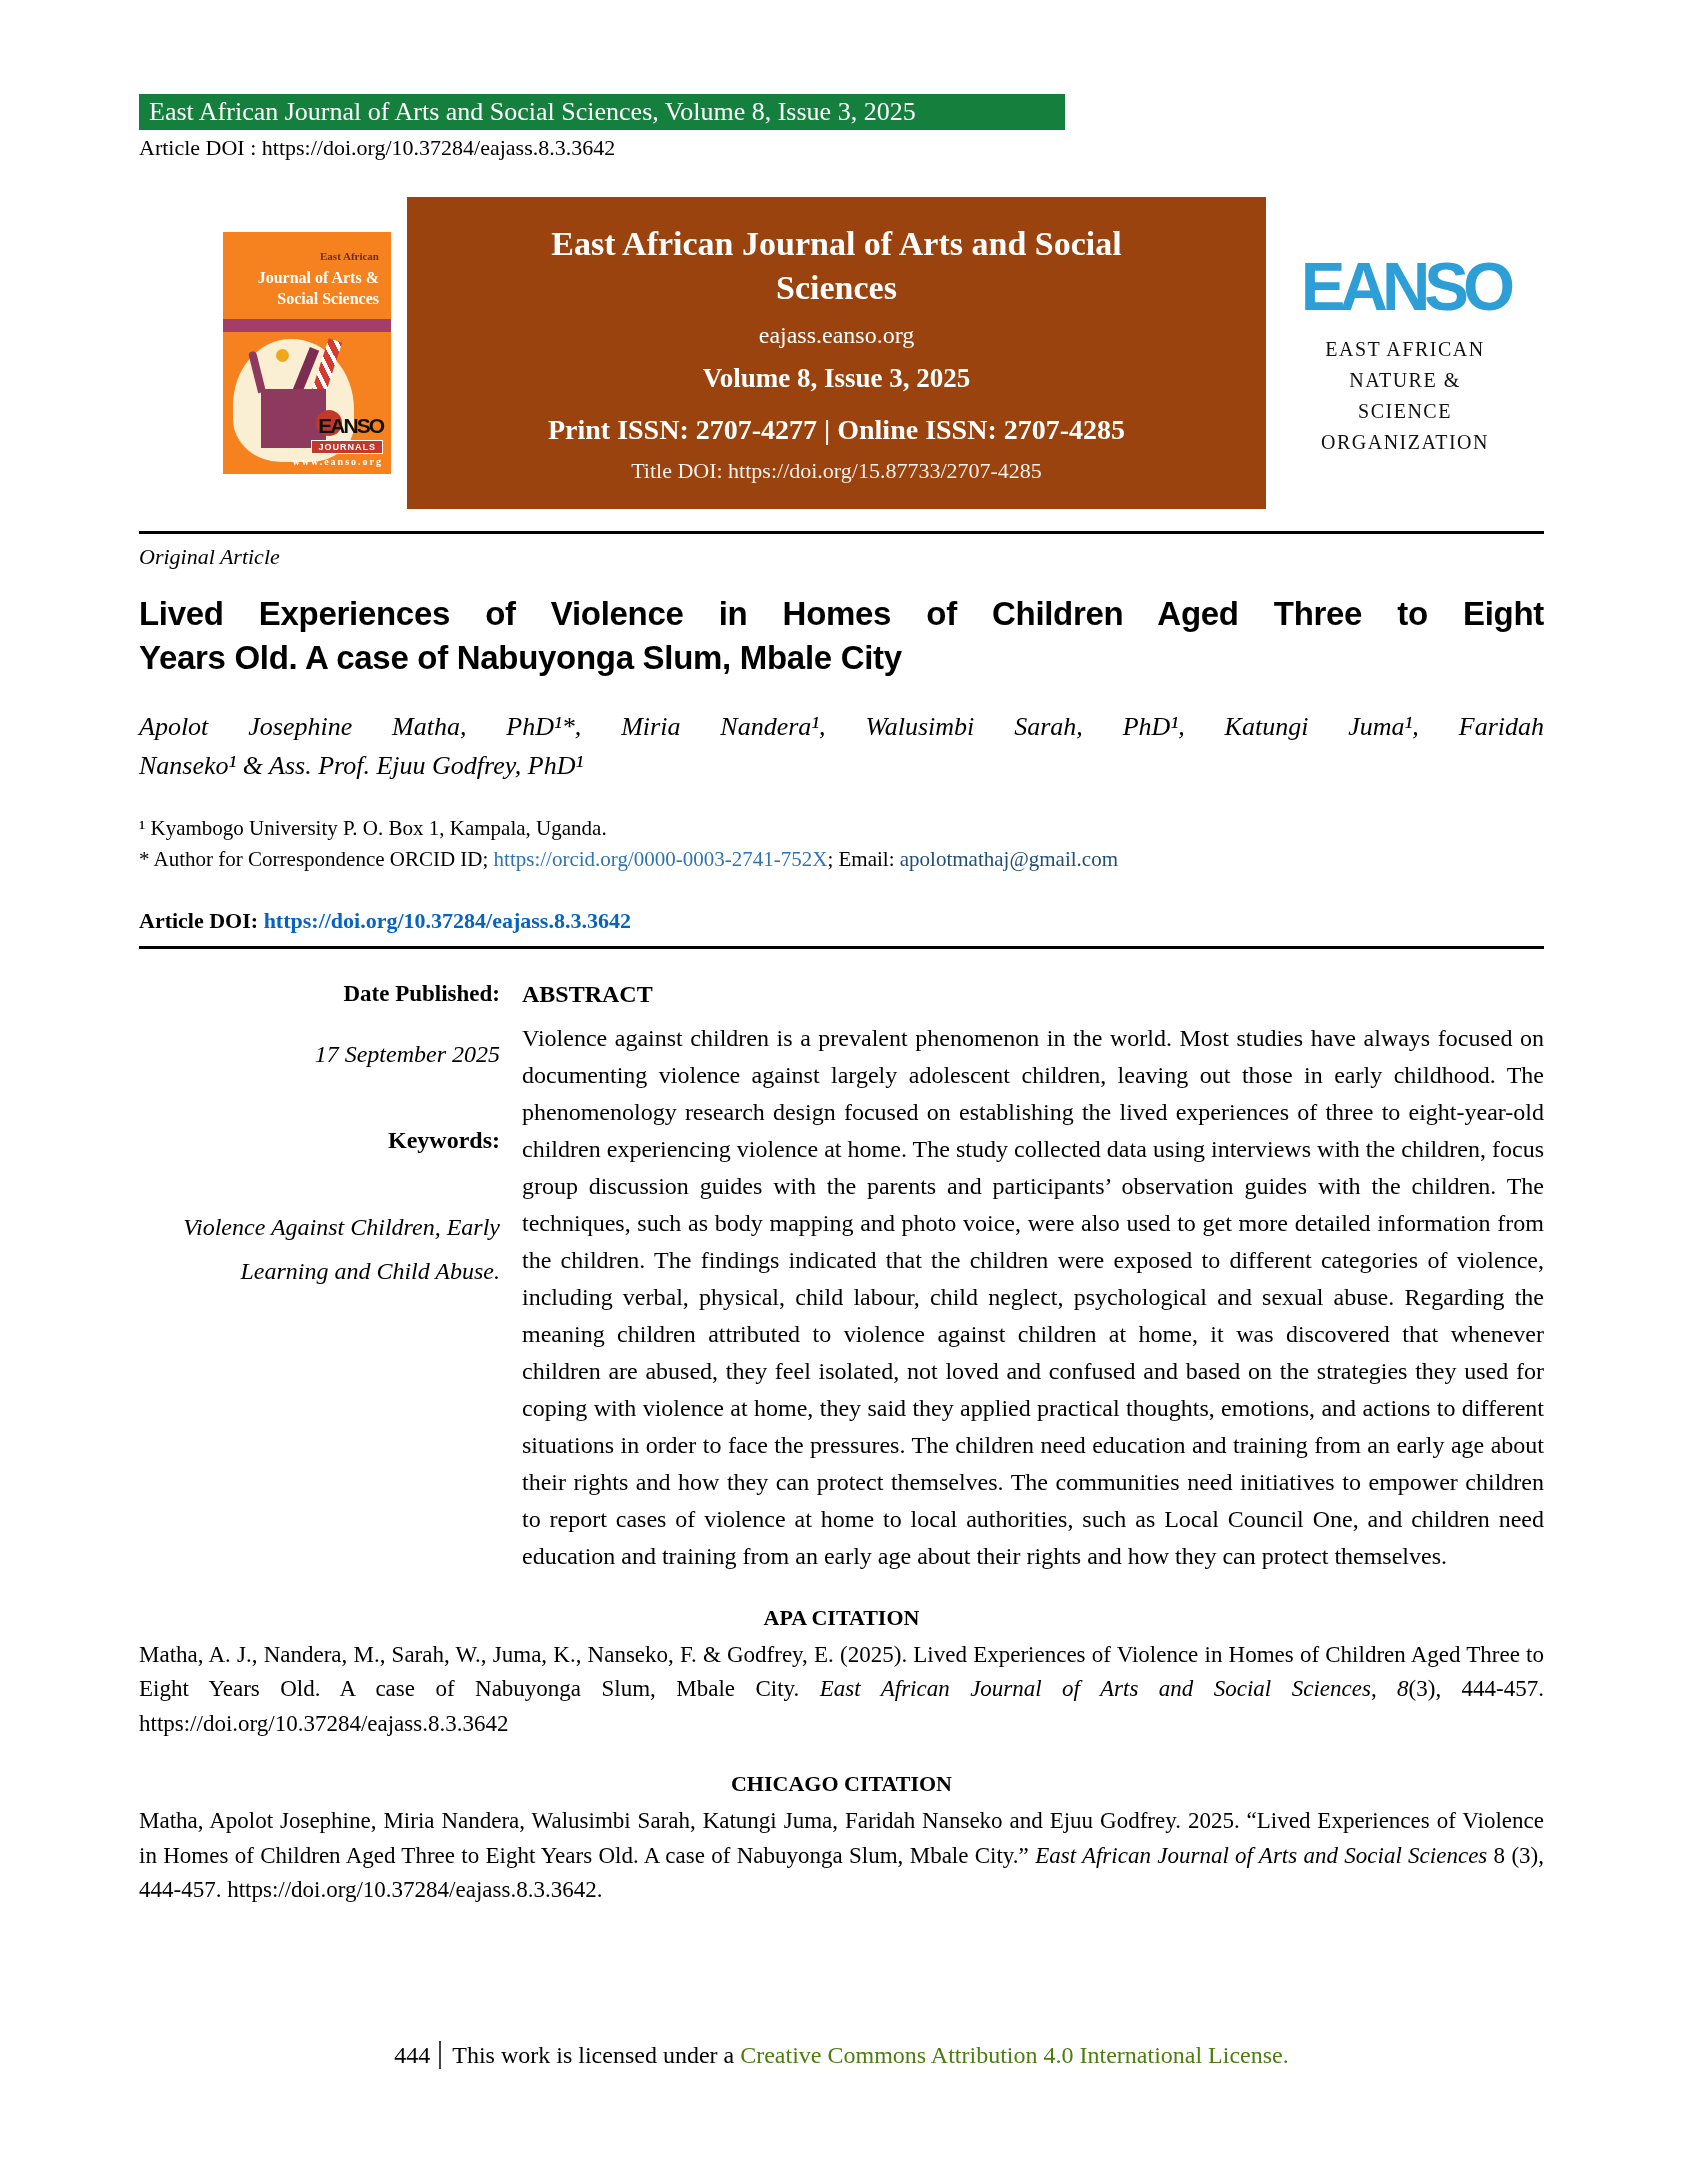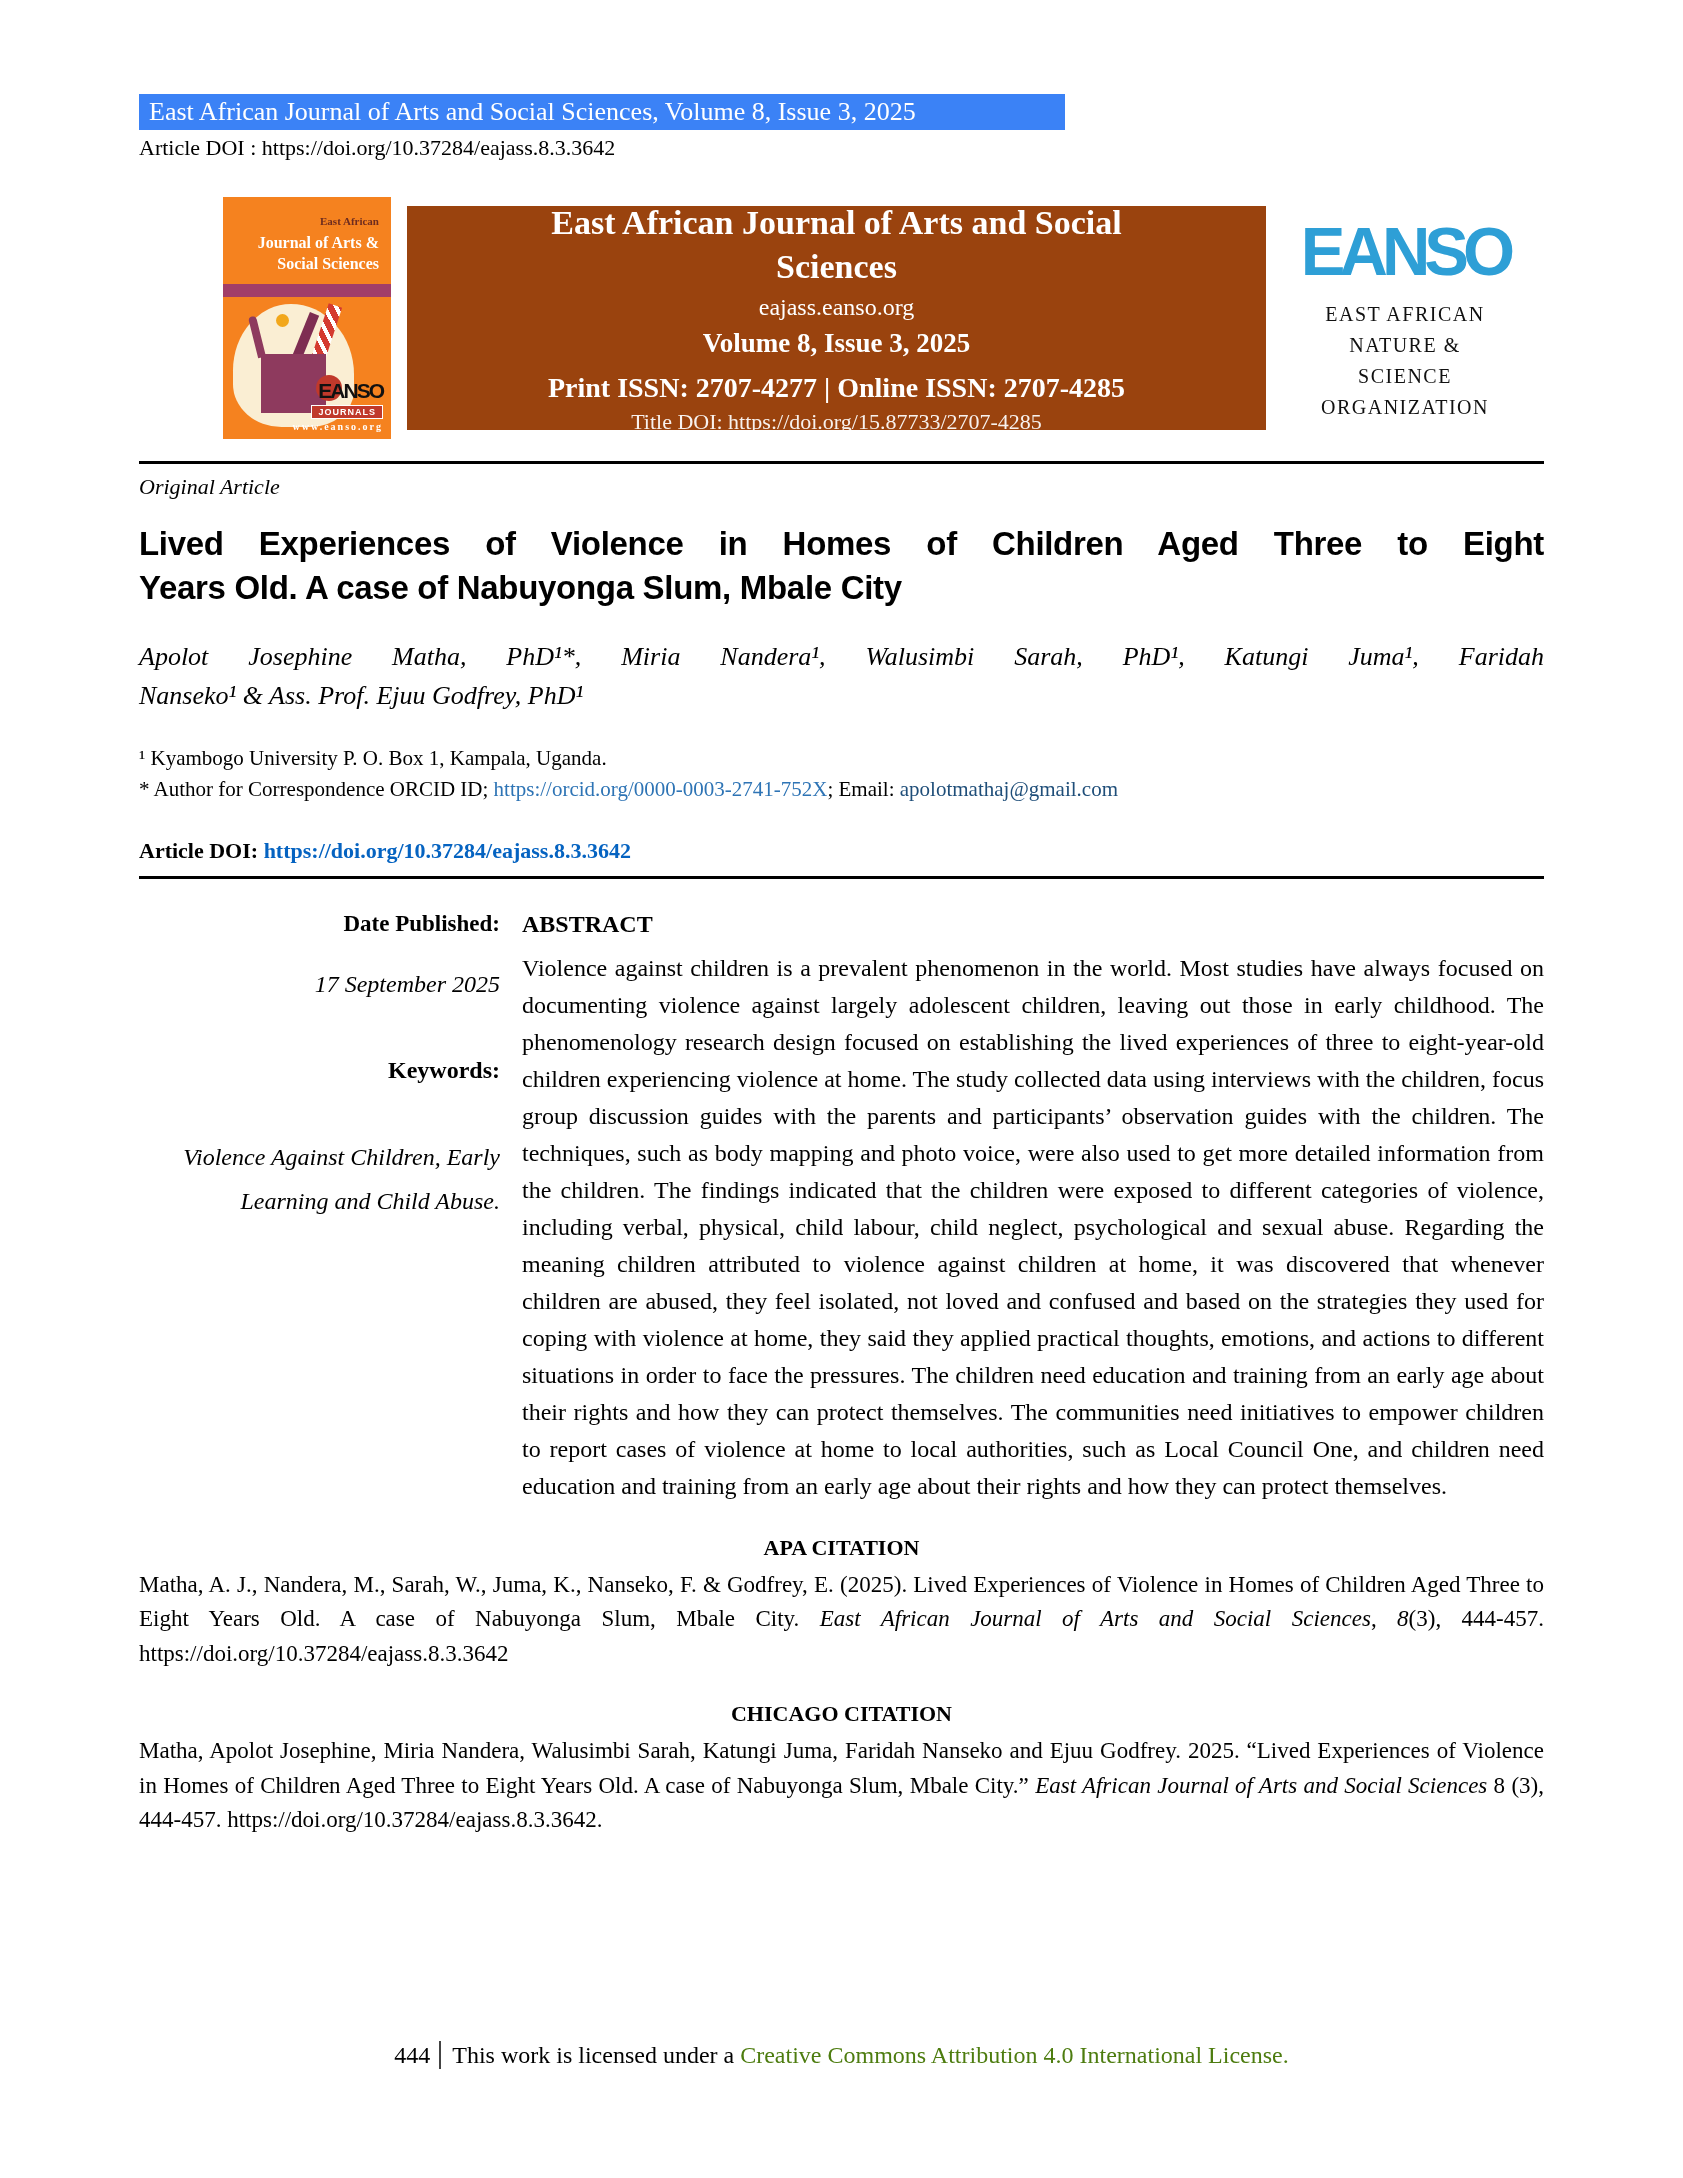--- a/index.html
+++ b/index.html
@@ -1,21 +1,21 @@
 <!DOCTYPE html>
 <html><head>
 <meta charset="utf-8">
 <style>
   html,body{margin:0;padding:0;background:#ffffff;}
   .page{position:relative;width:1683px;height:2178px;background:#fff;
         font-family:"Liberation Serif",serif;color:#000;overflow:hidden;}
   .content{padding:0 139px;}
 
   
-  .topbar{margin-top:94px;width:906px;background:#3b82f6;color:#fff;
+  .topbar{margin-top:94px;width:906px;background:#15803d;color:#fff;
           font-size:26px;line-height:36px;padding:0 10px;white-space:nowrap;}
   .doi-line{margin-top:5px;font-size:22px;}
 
   
   .header{display:flex;margin-top:36px;align-items:center;}
   .cover{position:relative;width:168px;height:242px;margin-left:84px;background:#F5821F;
          overflow:hidden;flex:none;}
   .cv-kicker{position:absolute;top:18px;right:12px;font-size:11px;font-weight:bold;color:#6E2C1F;}
   .cv-title{position:absolute;top:36px;left:6px;right:12px;text-align:right;font-size:16px;
             font-weight:bold;color:#fff;line-height:1.3;}
@@ -31,22 +31,22 @@
   .cv-box{position:absolute;bottom:26px;left:38px;width:65px;height:59px;background:#8E3A5E;}
   .cv-globe{position:absolute;bottom:38px;left:93px;width:26px;height:26px;border-radius:50%;background:#C0392B;}
   .cv-brand{position:absolute;bottom:7px;right:8px;text-align:right;}
   .cv-brand-name{font-family:"Liberation Sans",sans-serif;font-weight:bold;font-size:21px;
                  letter-spacing:-2px;color:#111;line-height:1;}
   .cv-brand-sub{display:inline-block;background:#C0392B;color:#fff;font-size:9px;font-weight:bold;
                 padding:1px 6px;letter-spacing:1px;margin-top:2px;border:1px solid #fff;
                 font-family:"Liberation Sans",sans-serif;}
   .cv-brand-url{color:#fff;font-size:10px;font-weight:bold;letter-spacing:2px;margin-top:2px;}
 
-  .jbox{width:859px;height:224px;margin-left:16px;background:#9A430E;color:#fff;text-align:center;
-        box-sizing:border-box;padding:25px 30px;display:flex;flex-direction:column;justify-content:center;flex:none;}
+  .jbox{width:859px;height:312px;margin-left:16px;background:#9A430E;color:#fff;text-align:center;
+        box-sizing:border-box;padding:25px 30px;display:flex;flex-direction:column;justify-content:space-between;flex:none;}
   .jbox-title{font-size:34px;font-weight:bold;line-height:1.3;}
   .jbox-site{font-size:24px;margin-top:5px;}
   .jbox-vol{font-size:27px;font-weight:bold;margin-top:7px;}
   .jbox-issn{font-size:28px;font-weight:bold;margin-top:13px;}
   .jbox-tdoi{font-size:22px;margin-top:5px;color:rgba(255,255,255,0.93);}
 
   .org{flex:1;text-align:center;padding-top:4px;}
   .org-acronym{font-family:"Liberation Sans",sans-serif;font-weight:bold;font-size:67px;
                color:#2E9FD6;letter-spacing:-6px;line-height:1;transform:scaleY(1.02);}
   .org-name{margin-top:14px;font-size:20px;letter-spacing:1.5px;line-height:1.55;color:#111;}

